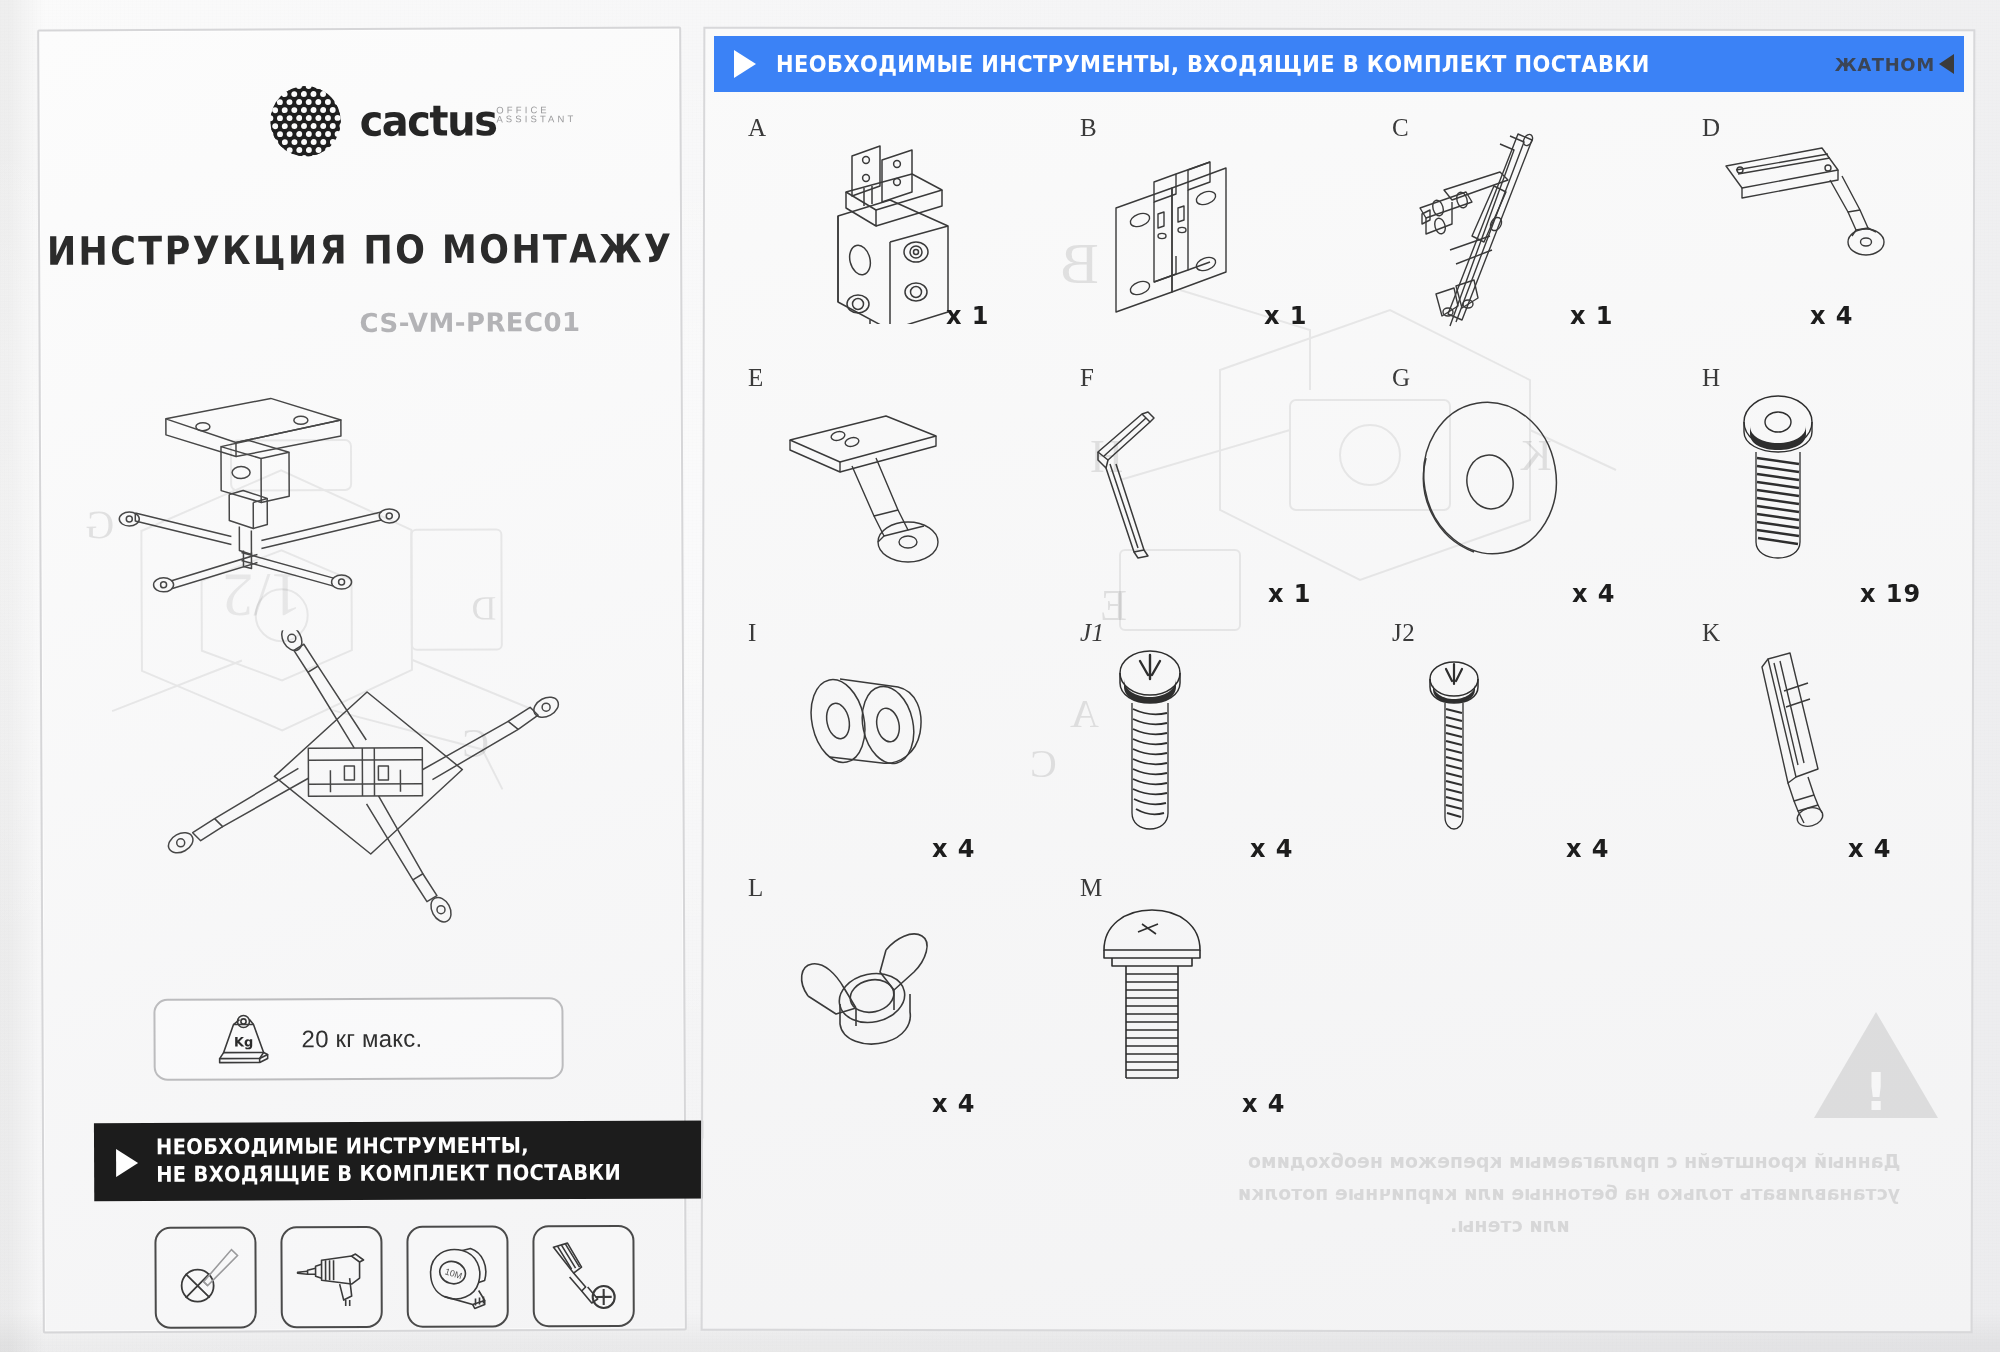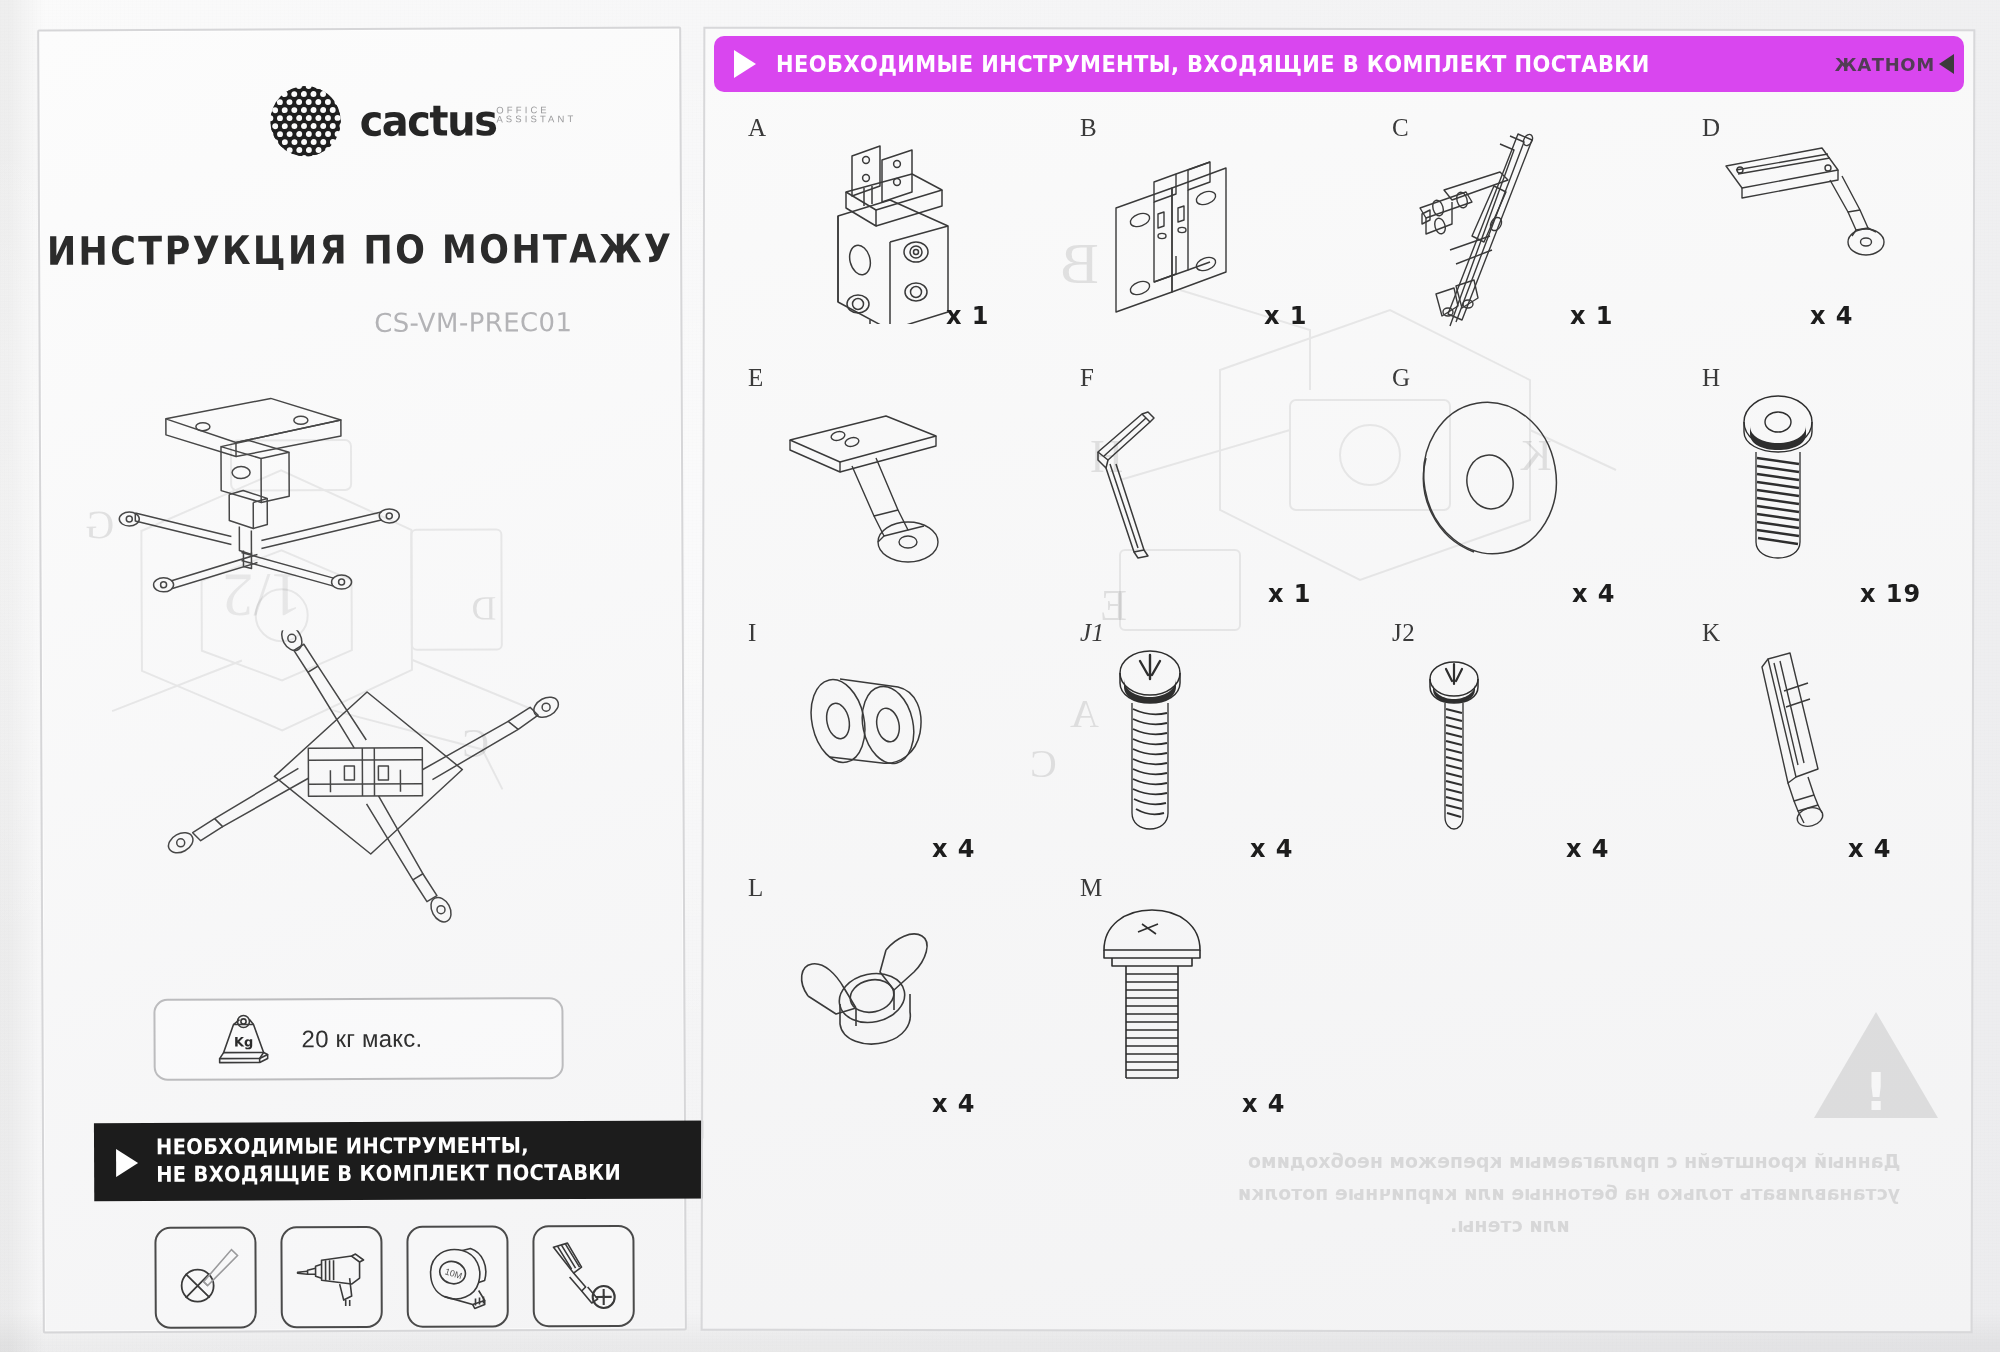--- a/index.html
+++ b/index.html
@@ -55,23 +55,23 @@
     font-size:9.5px;letter-spacing:3.1px;color:#9a9a9c;margin-top:5px;
     font-family:"Liberation Sans", sans-serif;
   }
   #doc-title{
     position:absolute;left:0;right:0;top:200px;text-align:center;
     font-family:"DejaVu Sans", sans-serif;
     font-weight:700;font-size:35px;letter-spacing:2.4px;color:#2b2b2b;
     transform:scaleY(1.12);
   }
   #model-no{
-    position:absolute;right:108px;top:278px;
+    position:absolute;right:100px;top:278px;
     font-family:"DejaVu Sans", sans-serif;
-    font-weight:400;font-size:26px;letter-spacing:.4px;color:#b3b3b6;
+    font-weight:700;font-size:26px;letter-spacing:.4px;color:#b3b3b6;
   }
 
   
   .illus{position:absolute;opacity:.93;}
   #illus-top{left:70px;top:360px;width:500px;height:230px;}
   #illus-bottom{left:80px;top:600px;width:490px;height:300px;}
 
   
   .ghost{position:absolute;opacity:.085;pointer-events:none;}
   #ghost-left-1{left:40px;top:380px;width:480px;height:420px;}
@@ -114,22 +114,22 @@
   }
 
   
   #right-panel{
     position:absolute;left:702px;top:28px;width:1268px;height:1300px;
     border:2px solid #d8d8da;background:linear-gradient(170deg,#fafafa,#f3f3f4);
     transform:rotate(0.12deg);
   }
   #parts-banner{
     position:absolute;left:714px;top:36px;width:1250px;height:56px;
-    background:#d946ef;display:flex;align-items:center;gap:20px;padding-left:20px;
-    box-sizing:border-box;overflow:hidden;border-radius:10px;
+    background:#3b82f6;display:flex;align-items:center;gap:20px;padding-left:20px;
+    box-sizing:border-box;overflow:hidden;
   }
   #parts-banner .tri{
     width:0;height:0;border-left:22px solid #fff;
     border-top:14px solid transparent;border-bottom:14px solid transparent;flex:0 0 auto;
   }
   #parts-banner .btxt{
     color:#fff;font-family:"DejaVu Sans",sans-serif;font-weight:700;
     font-size:21px;letter-spacing:.4px;transform:scaleY(1.12);white-space:nowrap;
   }
   

